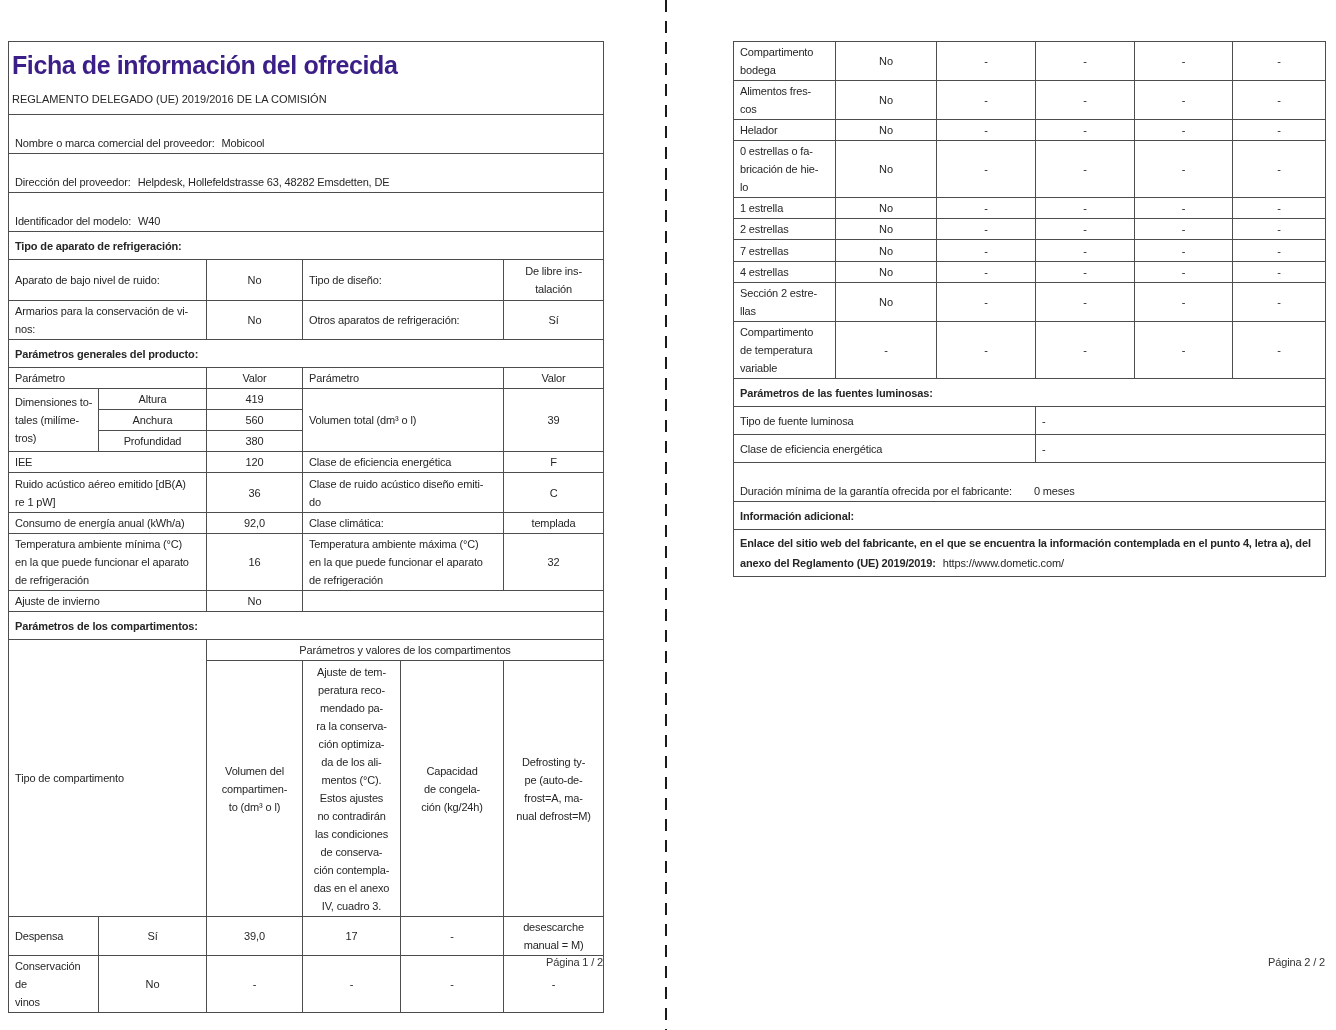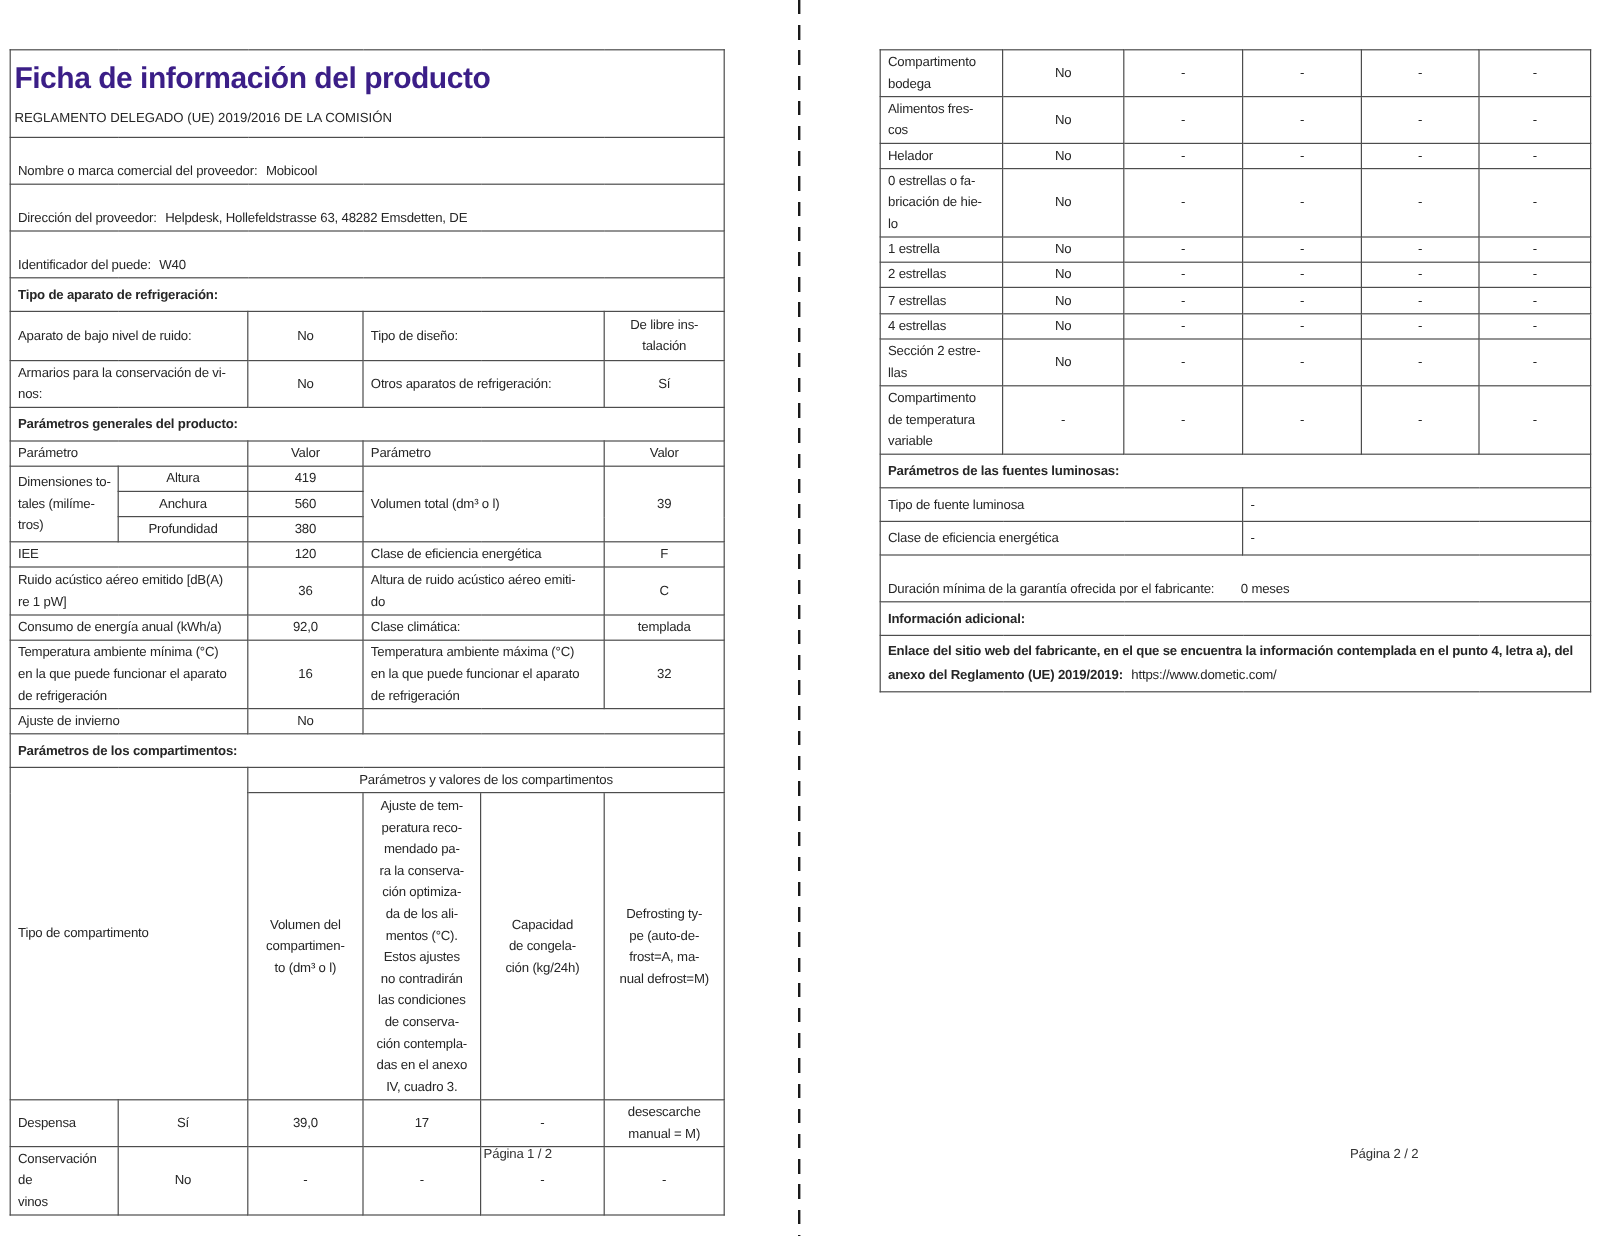--- a/index.html
+++ b/index.html
@@ -24,21 +24,21 @@
   .lbl { text-align: left; padding-left: 6px; padding-right: 3px; white-space: pre-line; }
   .val { text-align: center; white-space: pre-line; }
   .sec { text-align: left; padding-left: 6px; font-weight: bold; }
   .info-lbl { font-weight: normal; }
   .info-val { font-weight: normal; margin-left: 7px; }
 
   .title-cell { padding: 8px 6px 6px 3px; vertical-align: top; }
   .doc-title { font-size: 25px; font-weight: bold; color: #3b1e87; letter-spacing: -0.4px; line-height: 30px; }
   .doc-subtitle { font-size: 11px; color: #262626; margin-top: 10px; font-weight: normal; letter-spacing: 0; }
 
-  .footer { position: absolute; font-size: 11px; color: #333; text-align: left; }
+  .footer { position: absolute; font-size: 11px; color: #333; text-align: right; }
   .footer-1 { left: 403px; top: 956px; width: 200px; }
   .footer-2 { left: 1125px; top: 956px; width: 200px; }
 
   .separator {
     position: absolute; left: 665px; top: 0; width: 2px; height: 1030px;
     background: repeating-linear-gradient(to bottom, #1a1a1a 0px, #1a1a1a 12px, transparent 12px, transparent 21px);
   }
 
   .link-cell { text-align: left; padding: 3px 6px; line-height: 20px; }
   .link-lbl { font-weight: bold; }
@@ -54,38 +54,38 @@
         <col style="width:108px">
         <col style="width:96px">
       <col style="width:98px">
         <col style="width:103px">
         <col style="width:100px">
     </colgroup>
 
     <tbody>
         <tr style="height:64px">
       <td colspan="6" class="title-cell">
-        <div class="doc-title">Ficha de información del producto</div>
+        <div class="doc-title">Ficha de información del ofrecida</div>
         <div class="doc-subtitle">REGLAMENTO DELEGADO (UE) 2019/2016 DE LA COMISIÓN</div>
       </td>
     </tr>
 
     <tr style="height:28px">
       <td colspan="6" class="lbl">
         <span class="info-lbl">Nombre o marca comercial del proveedor:</span><span class="info-val">Mobicool</span>
       </td>
     </tr>
     <tr style="height:28px">
       <td colspan="6" class="lbl">
         <span class="info-lbl">Dirección del proveedor:</span><span class="info-val">Helpdesk, Hollefeldstrasse 63, 48282 Emsdetten, DE</span>
       </td>
     </tr>
     <tr style="height:28px">
       <td colspan="6" class="lbl">
-        <span class="info-lbl">Identificador del puede:</span><span class="info-val">W40</span>
+        <span class="info-lbl">Identificador del modelo:</span><span class="info-val">W40</span>
       </td>
     </tr>
 
     <tr style="height:28px">
       <td colspan="6" class="sec">Tipo de aparato de refrigeración:</td>
     </tr>
 
     <tr style="height:41px">
       <td colspan="2" class="lbl">Aparato de bajo nivel de ruido:</td>
       <td class="val">No</td>
@@ -133,21 +133,21 @@
     <tr style="height:21px">
       <td colspan="2" class="lbl">IEE</td>
       <td class="val">120</td>
       <td colspan="2" class="lbl">Clase de eficiencia energética</td>
       <td class="val">F</td>
     </tr>
     <tr style="height:40px">
       <td colspan="2" class="lbl">Ruido acústico aéreo emitido [dB(A)
 re 1 pW]</td>
       <td class="val">36</td>
-      <td colspan="2" class="lbl">Altura de ruido acústico aéreo emiti-
+      <td colspan="2" class="lbl">Clase de ruido acústico diseño emiti-
 do</td>
       <td class="val">C</td>
     </tr>
     <tr style="height:21px">
       <td colspan="2" class="lbl">Consumo de energía anual (kWh/a)</td>
       <td class="val">92,0</td>
       <td colspan="2" class="lbl">Clase climática:</td>
       <td class="val">templada</td>
     </tr>
     <tr style="height:56px">

